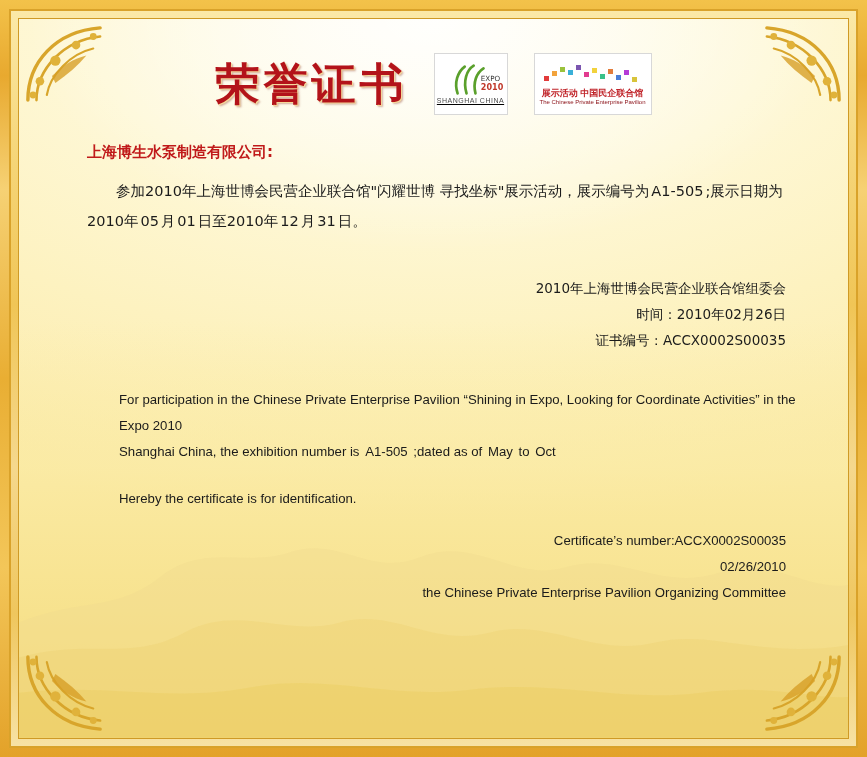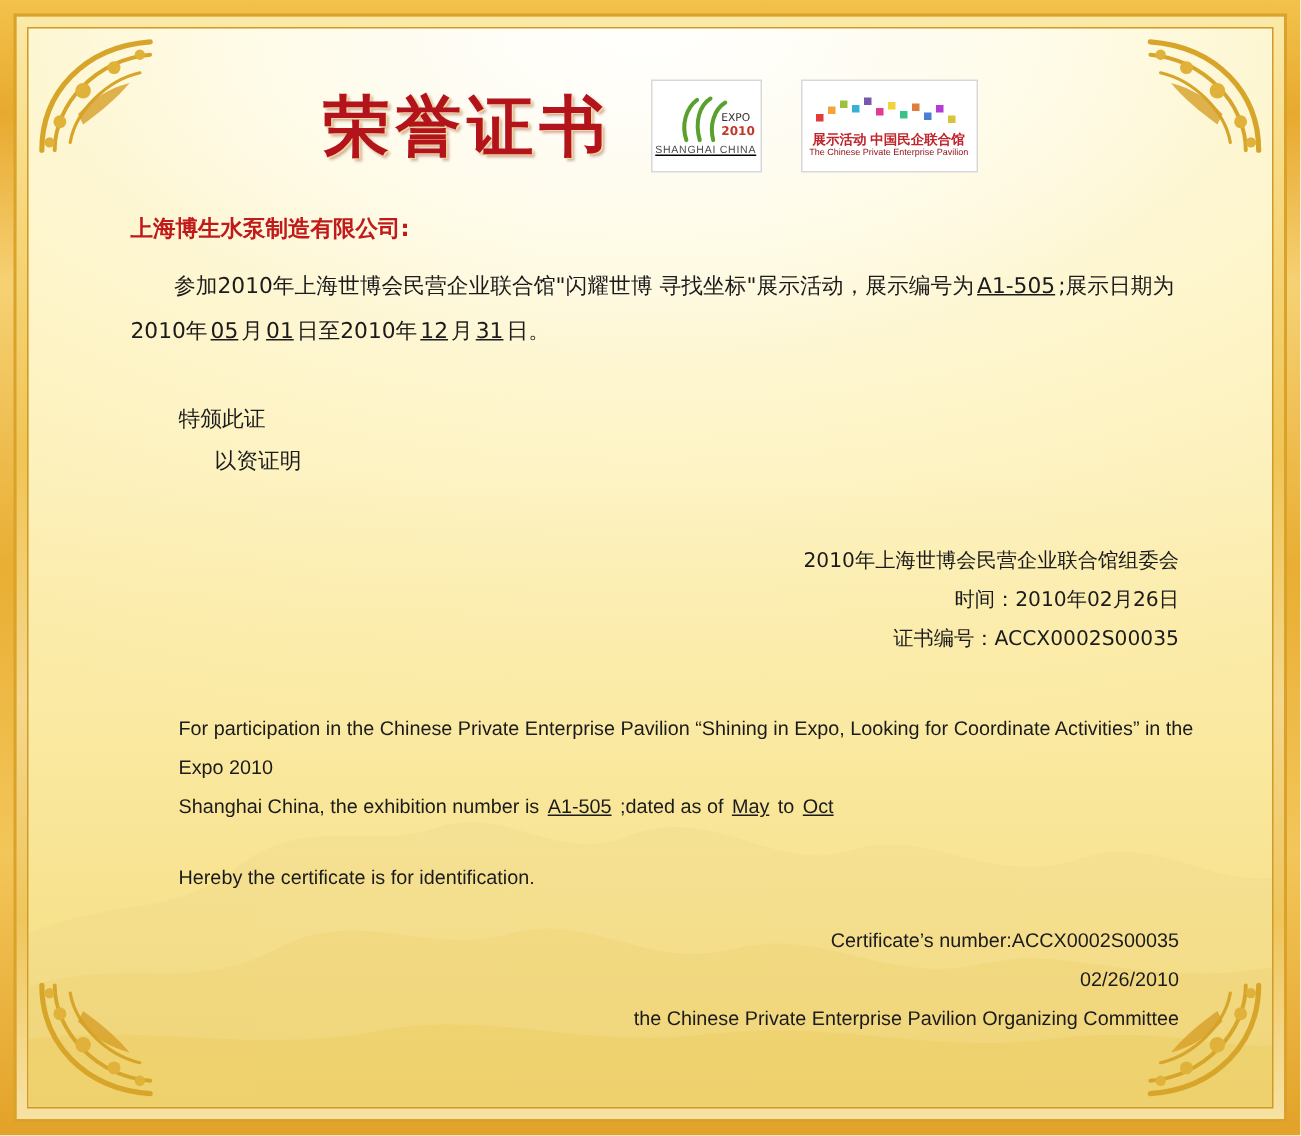--- a/index.html
+++ b/index.html
@@ -152,21 +152,20 @@
 
   .para-cn {
     font-size: 14.5px;
     line-height: 30px;
     color: #1b1b1b;
     margin: 0 6px 0 28px;
     text-indent: 2em;
     font-family: "DejaVu Sans", sans-serif;
   }
   .u {
-    text-decoration: underline;
     padding: 0 2px;
   }
 
   .statement {
     margin: 30px 0 0 60px;
     font-size: 14.5px;
     line-height: 28px;
     font-family: "DejaVu Sans", sans-serif;
     color: #1b1b1b;
   }
@@ -322,24 +321,20 @@
             <div class="logo-pav-en">The Chinese Private Enterprise Pavilion</div>
           </div>
         </div>
 
         <div class="body-area">
 
           <div class="recipient">上海博生水泵制造有限公司:</div>
 
           <p class="para-cn"><span>参加2010年上海世博会民营企业联合馆"闪耀世博 寻找坐标"展示活动，展示编号为</span><span class="u">A1-505</span><span>;展示日期为2010年</span><span class="u">05</span><span>月</span><span class="u">01</span><span>日至2010年</span><span class="u">12</span><span>月</span><span class="u">31</span><span>日。</span></p>
 
-          <div class="statement">
-            <span>特颁此证</span>
-            <span class="l2">以资证明</span>
-          </div>
 
           <div class="sign-block">
             <div>2010年上海世博会民营企业联合馆组委会</div>
             <div>时间：2010年02月26日</div>
             <div>证书编号：ACCX0002S00035</div>
           </div>
 
           <div class="en-block">
             <div>For participation in the Chinese Private Enterprise Pavilion “Shining in Expo, Looking for Coordinate Activities” in the Expo 2010</div>
             <div><span>Shanghai China, the exhibition number is</span> <span class="u">A1-505</span> <span>;dated as of</span> <span class="u">May</span> <span>to</span> <span class="u">Oct</span></div>

